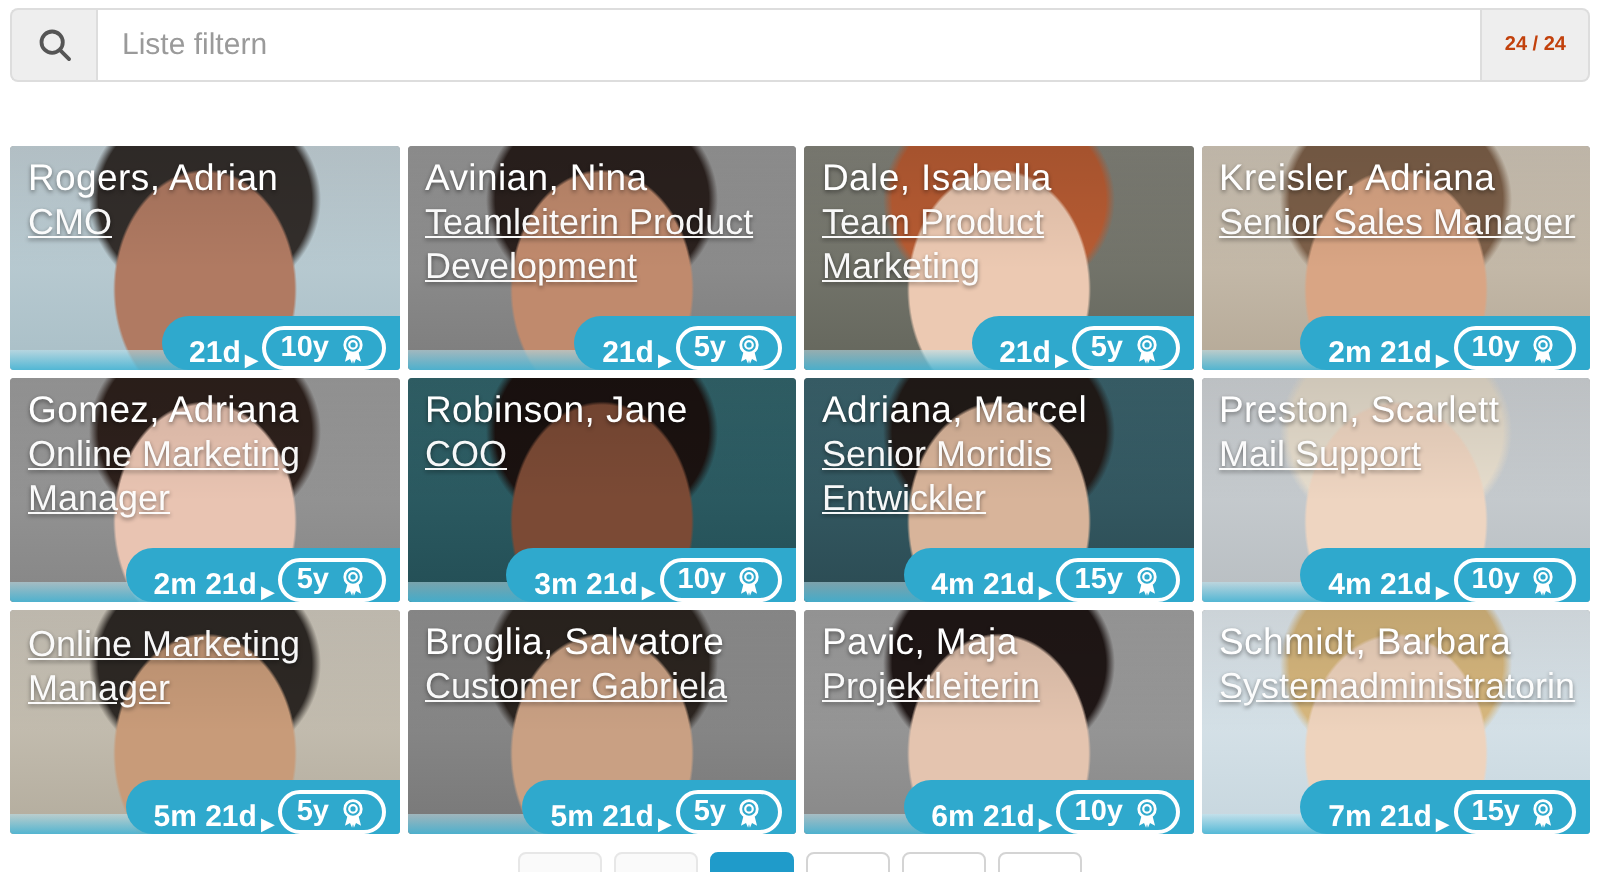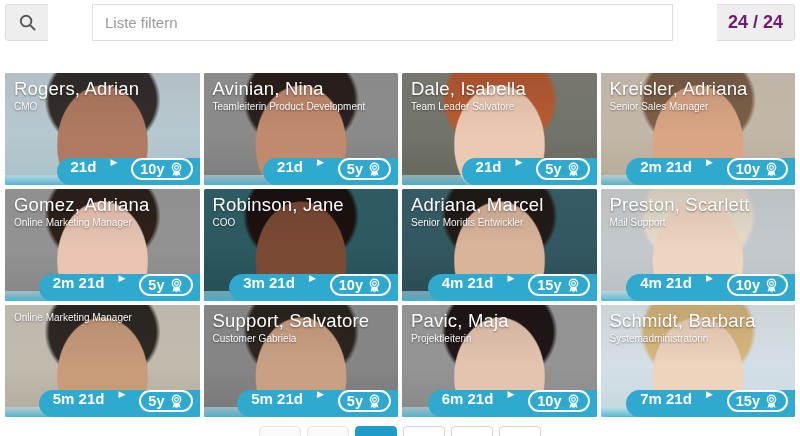--- a/index.html
+++ b/index.html
@@ -1,37 +1,37 @@
 <!DOCTYPE html>
 <html><head>
 <meta charset="utf-8">
 <style>
   * { box-sizing: border-box; margin: 0; padding: 0; }
   html,body { width: 800px; height: 436px; background: #fff; font-family: "Liberation Sans", sans-serif; overflow: hidden; }
   .page { padding: 4px 5px; }
 
   
-  .searchbar { display: flex; height: 37px; margin-bottom: 6px; gap: 44px; }
+  .searchbar { display: flex; height: 37px; margin-bottom: 6px; }
   .addon { background: #eee; border: 1px solid #ddd; display: flex; align-items: center; justify-content: center; }
   .addon-left { width: 43px; border-radius: 4px 0 0 4px; border-right: none; }
-  .addon-right { padding: 0 11px; border-radius: 0 4px 4px 0; border-left: none; font-weight: bold; font-size: 18px; color: #701a75; white-space: nowrap; }
+  .addon-right { padding: 0 11px; border-radius: 0 4px 4px 0; border-left: none; font-weight: bold; font-size: 10px; color: #c2410c; white-space: nowrap; }
   .searchbar input { flex: 1; border: 1px solid #ddd; padding: 0 12px; font-size: 15px; color: #333; outline: none; font-family: "Liberation Sans", sans-serif; }
   .searchbar input::placeholder { color: #9a9a9a; }
 
   
   .grid { display: grid; grid-template-columns: repeat(4, 1fr); gap: 4px; margin-top: 32px; }
   .card { position: relative; height: 112px; overflow: hidden; border-radius: 2px; cursor: pointer; background: #999; }
   .photo { position: absolute; inset: 0; }
   .shade { position: absolute; inset: 0; background: linear-gradient(180deg, rgba(0,0,0,.10), rgba(0,0,0,0) 55%); }
   .info { position: absolute; top: 5px; left: 9px; right: 6px; color: #fff; text-shadow: 0 1px 2px rgba(0,0,0,.45); }
   .name { font-size: 18.5px; line-height: 1.15; font-weight: 400; letter-spacing: .2px; }
-  .title { font-size: 10px; line-height: 1.2; margin-top: 2px; color: rgba(255,255,255,.96); }
+  .title { font-size: 18px; line-height: 1.2; margin-top: 2px; color: rgba(255,255,255,.96); text-decoration: underline; }
   .strip { position: absolute; left: 0; right: 0; bottom: 0; height: 10px;
            background: linear-gradient(180deg, rgba(190,230,242,.55), rgba(72,182,214,.9)); }
-  .badge { position: absolute; right: 0; bottom: 0; height: 27px; display: flex; align-items: flex-start; gap: 14px;
+  .badge { position: absolute; right: 0; bottom: 0; height: 27px; display: flex; align-items: flex-end; gap: 2px;
            padding: 0 7px 0 14px; background: #2fa9cd; border-radius: 14px 0 0 14px; color: #fff; }
   .dur { font-size: 15px; font-weight: bold; white-space: nowrap; }
   .arrow { font-size: 9px; line-height: 1; }
   .pill { display: flex; align-items: center; gap: 4px; border: 2px solid #fff; border-radius: 13px;
           height: 22px; padding: 0 7px; font-size: 14.5px; font-weight: bold; }
 
   
   .pager { display: flex; justify-content: center; gap: 6px; margin-top: 9px; }
   .pbtn { min-width: 42px; height: 31px; border-radius: 4px; border: 1px solid #d4d4d4; background: #fff;
           color: #333; font-size: 14px; display: flex; align-items: center; justify-content: center;
@@ -101,21 +101,21 @@
             </svg>
         </span>
       </div>
     </div>
 
     <div class="card">
       <div class="photo" style="background: radial-gradient(46px 60px at 50% 64%, rgb(236, 201, 178) 97%, rgba(0, 0, 0, 0) 100%), radial-gradient(58px 52px at 50% 24%, rgb(184, 92, 51) 92%, rgba(0, 0, 0, 0) 100%), linear-gradient(rgb(131, 131, 122), rgb(100, 102, 92));"></div>
       <div class="shade"></div>
       <div class="info">
         <div class="name">Dale, Isabella</div>
-        <div class="title">Team Leader Salvatore</div>
+        <div class="title">Team Product Marketing</div>
       </div>
       <div class="strip"></div>
       <div class="badge">
         <span class="dur">21d</span>
         <span class="arrow">▶</span>
         <span class="pill">
           <span>5y</span>
           <svg width="15" height="15" viewBox="0 0 16 16">
               <path d="M5.4 8.2 L3.7 14.8 L6.4 13.3 L7.5 15.8 L9.2 9.2 Z" fill="#fff"></path>
               <path d="M10.6 8.2 L12.3 14.8 L9.6 13.3 L8.5 15.8 L6.8 9.2 Z" fill="#fff"></path>
@@ -260,21 +260,21 @@
               <circle cx="8" cy="5.8" r="2" fill="none" stroke="#fff" stroke-width="1.2"></circle>
             </svg>
         </span>
       </div>
     </div>
 
     <div class="card">
       <div class="photo" style="background: radial-gradient(46px 60px at 50% 64%, rgb(201, 160, 131) 97%, rgba(0, 0, 0, 0) 100%), radial-gradient(58px 52px at 50% 24%, rgb(44, 37, 32) 92%, rgba(0, 0, 0, 0) 100%), linear-gradient(rgb(148, 148, 148), rgb(120, 120, 120));"></div>
       <div class="shade"></div>
       <div class="info">
-        <div class="name">Support, Salvatore</div>
+        <div class="name">Broglia, Salvatore</div>
         <div class="title">Customer Gabriela</div>
       </div>
       <div class="strip"></div>
       <div class="badge">
         <span class="dur">5m 21d</span>
         <span class="arrow">▶</span>
         <span class="pill">
           <span>5y</span>
           <svg width="15" height="15" viewBox="0 0 16 16">
               <path d="M5.4 8.2 L3.7 14.8 L6.4 13.3 L7.5 15.8 L9.2 9.2 Z" fill="#fff"></path>

